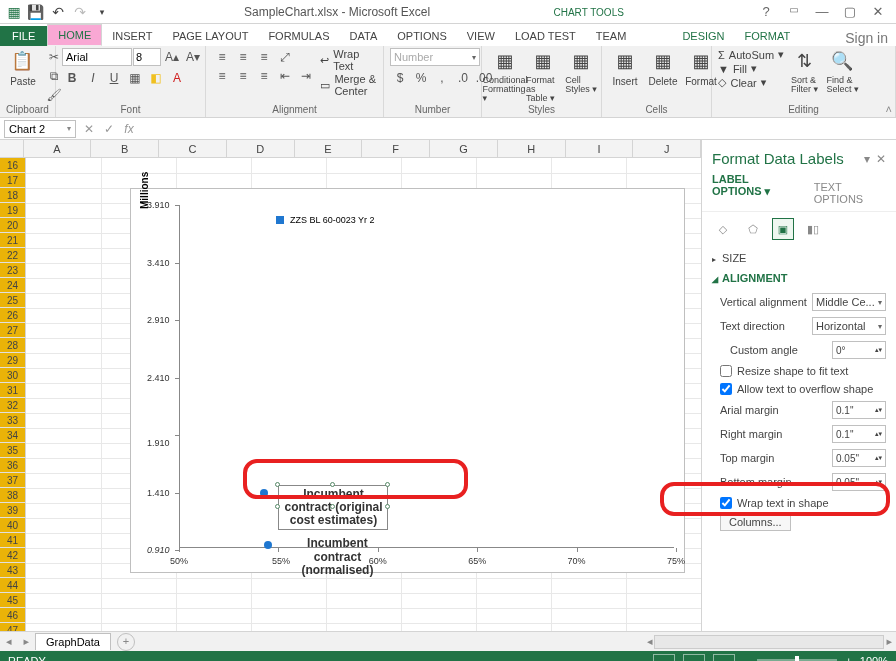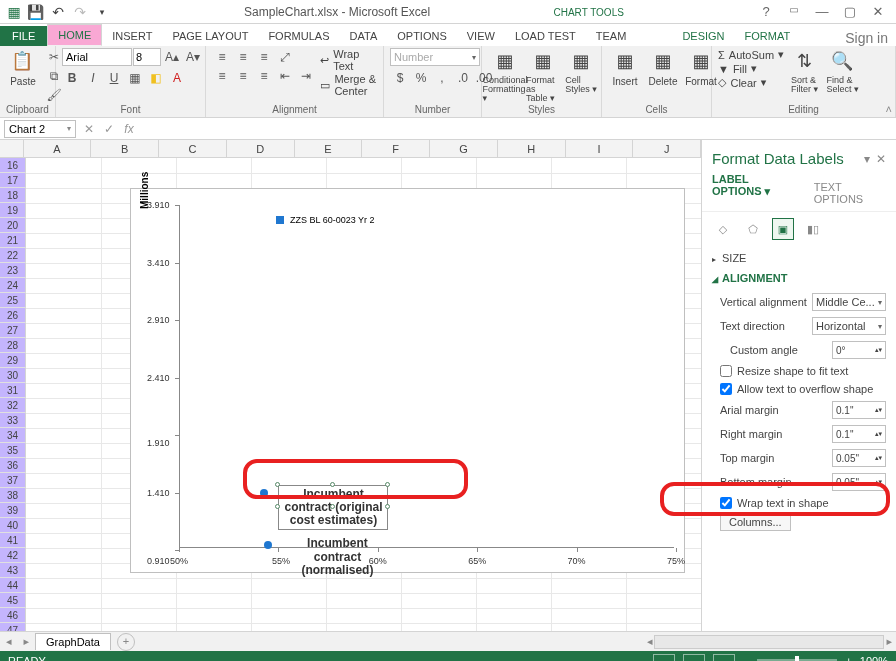--- a/index.html
+++ b/index.html
@@ -50,21 +50,21 @@
 
 .main { display: flex; height: 491px; }
 .sheet-area { flex: 1; position: relative; overflow: hidden; }
 .task-pane { width: 195px; border-left: 1px solid #d4d4d4; background: #fff; display: flex; flex-direction: column; }
 
 
 .col-headers { display: flex; height: 18px; border-bottom: 1px solid #d4d4d4; background: #f3f3f3; }
 .row-hdr { width: 26px; border-right: 1px solid #d4d4d4; background: #f3f3f3; }
 .col-hdr { width: 75px; border-right: 1px solid #d4d4d4; text-align: center; font-size: 11px; color: #444; line-height: 18px; }
 .rows { position: absolute; top: 18px; left: 0; }
-.row-cell { width: 26px; height: 15px; border-bottom: 1px solid #e0e0e0; border-right: 1px solid #d4d4d4; background: #c4b5fd; text-align: center; font-size: 10px; color: #444; line-height: 15px; }
+.row-cell { width: 26px; height: 15px; border-bottom: 1px solid #e0e0e0; border-right: 1px solid #d4d4d4; background: #eab308; text-align: center; font-size: 10px; color: #444; line-height: 15px; }
 .grid-lines { position: absolute; top: 18px; left: 26px; right: 0; bottom: 0; }
 .vline { position: absolute; top: 0; bottom: 0; width: 0; border-right: 1px solid #e8e8e8; }
 .hline { position: absolute; left: 0; right: 0; height: 0; border-bottom: 1px solid #e8e8e8; }
 
 
 .chart-box { position: absolute; left: 130px; top: 48px; width: 555px; height: 385px; border: 1px solid #bfbfbf; background: #fff; }
 .y-axis-title { position: absolute; left: 8px; top: 20px; transform: rotate(-90deg); transform-origin: left top; font-size: 10px; font-weight: bold; }
 .y-tick { position: absolute; left: 16px; font-size: 9px; color: #333; transform: translateY(-50%); }
 .x-tick { position: absolute; bottom: 6px; font-size: 9px; color: #333; transform: translateX(-50%); }
 .axis-line-y { position: absolute; left: 48px; top: 16px; bottom: 24px; border-left: 1px solid #888; }
@@ -406,21 +406,21 @@
 
     <div class="chart-box">
       <div class="y-axis-title">Millions</div>
       <div class="legend">
           <span class="sw"></span>
           <span>ZZS BL 60-0023 Yr 2</span>
         </div>
       <div class="axis-line-y"></div>
       <div class="axis-line-x"></div>
       <div id="chart-ticks">
-          <div class="y-tick" style="top: 372px;">0.910</div>
+          <div class="y-tick" style="top: 361px; font-style: italic;">0.910</div>
           <div class="tick-mark-y" style="top: 361px;"></div>
           <div class="y-tick" style="top: 303.5px;">1.410</div>
           <div class="tick-mark-y" style="top: 303.5px;"></div>
           <div class="y-tick" style="top: 246px; margin-top: 8px;">1.910</div>
           <div class="tick-mark-y" style="top: 246px;"></div>
           <div class="y-tick" style="top: 188.5px;">2.410</div>
           <div class="tick-mark-y" style="top: 188.5px;"></div>
           <div class="y-tick" style="top: 131px;">2.910</div>
           <div class="tick-mark-y" style="top: 131px;"></div>
           <div class="y-tick" style="top: 73.5px;">3.410</div>

